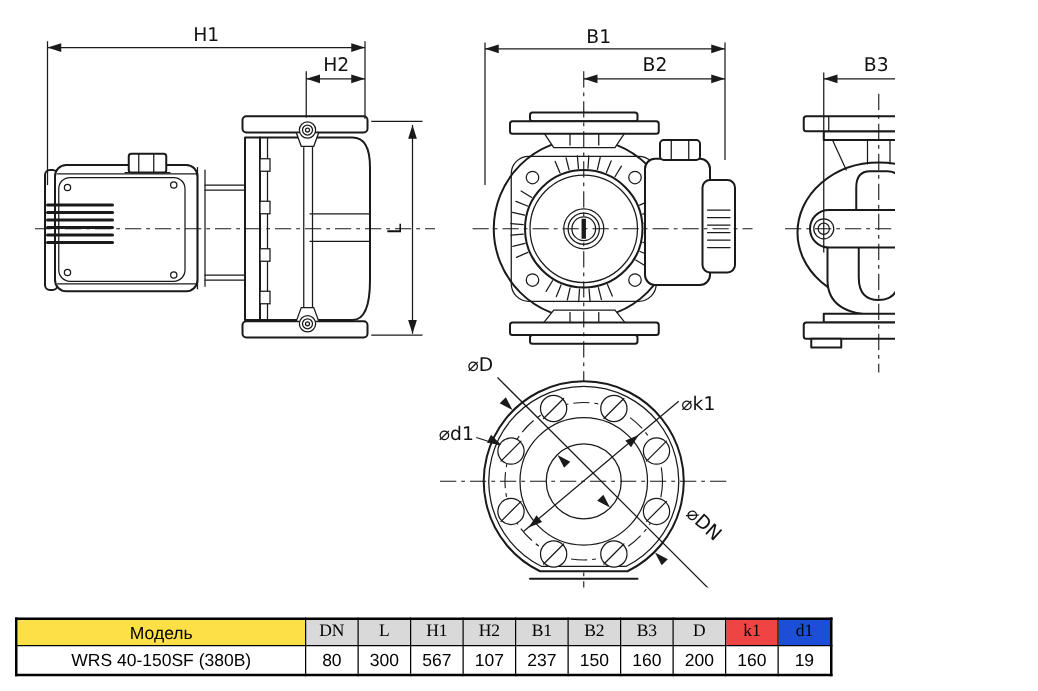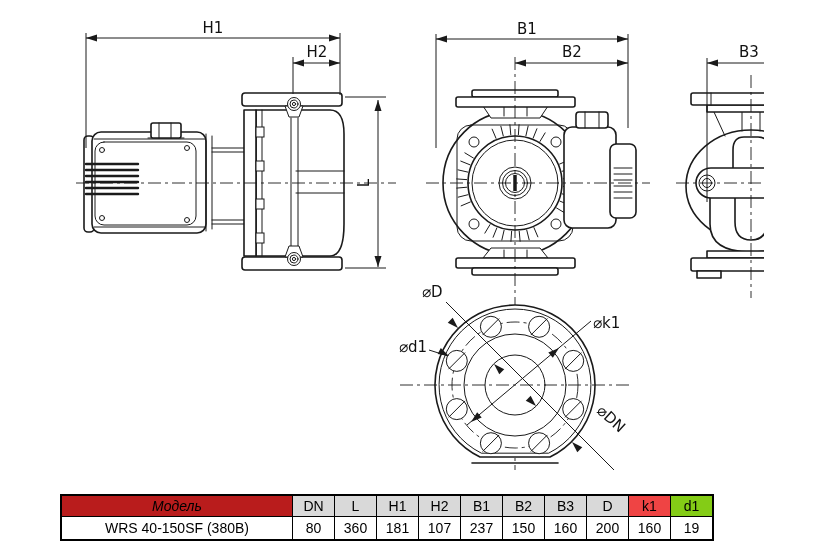--- a/index.html
+++ b/index.html
@@ -1,36 +1,36 @@
 <!DOCTYPE html>
 <html><head>
 <meta charset="utf-8">
 <style>
   html,body{margin:0;padding:0;background:#fff;}
   .stage{position:relative;width:716px;height:553px;background:#fff;overflow:hidden;
-         font-family:"Liberation Sans","DejaVu Sans",sans-serif;margin-left:48px;}
+         font-family:"Liberation Sans","DejaVu Sans",sans-serif;}
   svg{display:block;}
   .ol{fill:none;stroke:#1a1a1a;stroke-width:1.6;stroke-linejoin:round;stroke-linecap:round;}
   .olw{fill:#fff;stroke:#1a1a1a;stroke-width:1.6;stroke-linejoin:round;}
   .ol2{fill:none;stroke:#1a1a1a;stroke-width:1;stroke-linejoin:round;stroke-linecap:round;}
   .ol2w{fill:#fff;stroke:#1a1a1a;stroke-width:1;}
   .fin{stroke:#1a1a1a;stroke-width:2.4;stroke-linecap:round;}
   .dim{fill:none;stroke:#1a1a1a;stroke-width:1;}
   .cl{fill:none;stroke:#1a1a1a;stroke-width:0.9;stroke-dasharray:13 4 3 4;}
   .arw{fill:#1a1a1a;}
   .lbl{font:15px "DejaVu Sans","Liberation Sans",sans-serif;fill:#111;}
   .dims-table{position:absolute;left:12px;top:494px;border-collapse:collapse;
               table-layout:fixed;font-size:14px;color:#000;background:#fff;
               border:2px solid #000;}
   .dims-table td{border:1.4px solid #000;text-align:center;vertical-align:middle;
                  padding:0;overflow:hidden;white-space:nowrap;}
   .dims-table .hrow td{height:20px;}
   .dims-table .drow td{height:22px;}
   .cmodel{width:230px;}
-  .cnum{width:41px;}
+  .cnum{width:41px;font-family:Liberation Serif, serif;}
 </style>
 </head>
 <body>
 
 <div class="stage">
 <svg width="830" height="470" viewBox="0 0 830 470">
   <defs>
     <path id="arw" class="arw" d="M0,0 L-11,3.5 L-11,-3.5 Z"></path>
   </defs>
 
@@ -277,37 +277,37 @@
     <text class="lbl" x="374" y="297" text-anchor="start">⌀D</text>
     <text class="lbl" x="545" y="328" text-anchor="start">⌀k1</text>
     <text class="lbl" x="351" y="352" text-anchor="start">⌀d1</text>
     <text class="lbl" transform="translate(548,412) rotate(42)" text-anchor="start">⌀DN</text>
   </g>
 </svg>
 
 <table class="dims-table">
   <tbody>
         <tr class="hrow">
-    <td class="cmodel" id="hdr0" style="background: #b91c1c; font-style: italic;">Модель</td>
+    <td class="cmodel" id="hdr0" style="background: #fde047;">Модель</td>
     <td class="cnum" style="background: rgb(217, 217, 217);">DN</td>
     <td class="cnum" style="background: rgb(217, 217, 217);">L</td>
     <td class="cnum" style="background: rgb(217, 217, 217);">H1</td>
     <td class="cnum" style="background: rgb(217, 217, 217);">H2</td>
     <td class="cnum" style="background: rgb(217, 217, 217);">B1</td>
     <td class="cnum" style="background: rgb(217, 217, 217);">B2</td>
     <td class="cnum" style="background: rgb(217, 217, 217);">B3</td>
     <td class="cnum" style="background: rgb(217, 217, 217);">D</td>
     <td class="cnum" style="background: #ef4444;">k1</td>
-    <td class="cnum" style="background: #84cc16;">d1</td>
+    <td class="cnum" style="background: #1d4ed8;">d1</td>
   </tr>
   <tr class="drow">
     <td>WRS 40-150SF (380В)</td>
     <td>80</td>
-    <td>360</td>
-    <td>181</td>
+    <td>300</td>
+    <td>567</td>
     <td>107</td>
     <td>237</td>
     <td>150</td>
     <td>160</td>
     <td>200</td>
     <td>160</td>
     <td>19</td>
   </tr>
 </tbody>
     </table>

